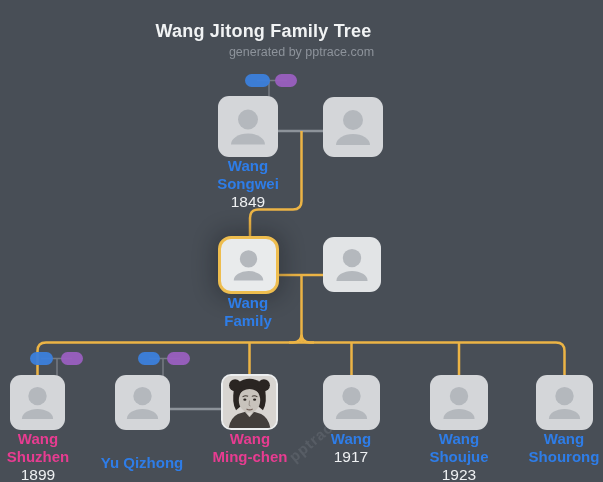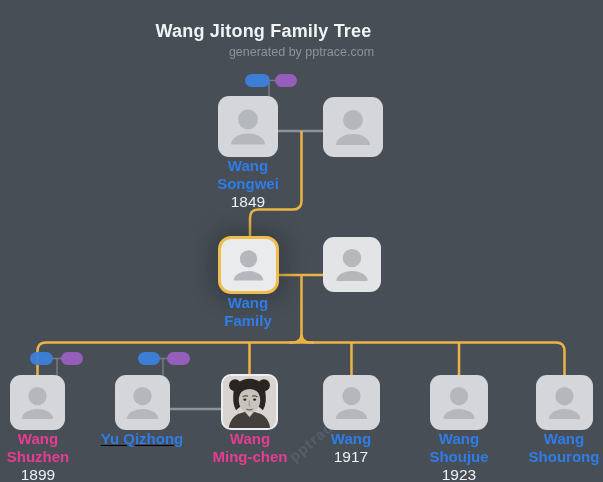--- a/index.html
+++ b/index.html
@@ -167,21 +167,21 @@
   </div>
 
   <div class="pill m" style="left:138px;top:352px;width:22px;"></div>
   <div class="pill f" style="left:167px;top:352px;width:23px;"></div>
   <div class="card" style="left:115px;top:375px;width:55px;height:55px;">
     <svg viewBox="0 0 60 60">
       <circle class="sil-fill" cx="30" cy="23" r="10"></circle>
       <path class="sil-fill" d="M13,48 A17,11 0 0 1 47,48 Z"></path>
     </svg>
   </div>
-  <div class="label blue" style="left:87px;top:430px;text-decoration:underline;">
+  <div class="label blue" style="left:87px;top:454px;">
     <span class="nm">Yu Qizhong</span>
 
   </div>
 
   <div class="card photo" style="left:221px;top:374px;width:57px;height:56px;">
     <svg viewBox="0 0 57 56">
       <rect width="57" height="56" fill="#d8d5d1"></rect>
       <ellipse cx="28.5" cy="17" rx="17" ry="14" fill="#2a2522"></ellipse>
       <circle cx="13" cy="10" r="6.5" fill="#2a2522"></circle>
       <circle cx="44" cy="10" r="6.5" fill="#2a2522"></circle>

